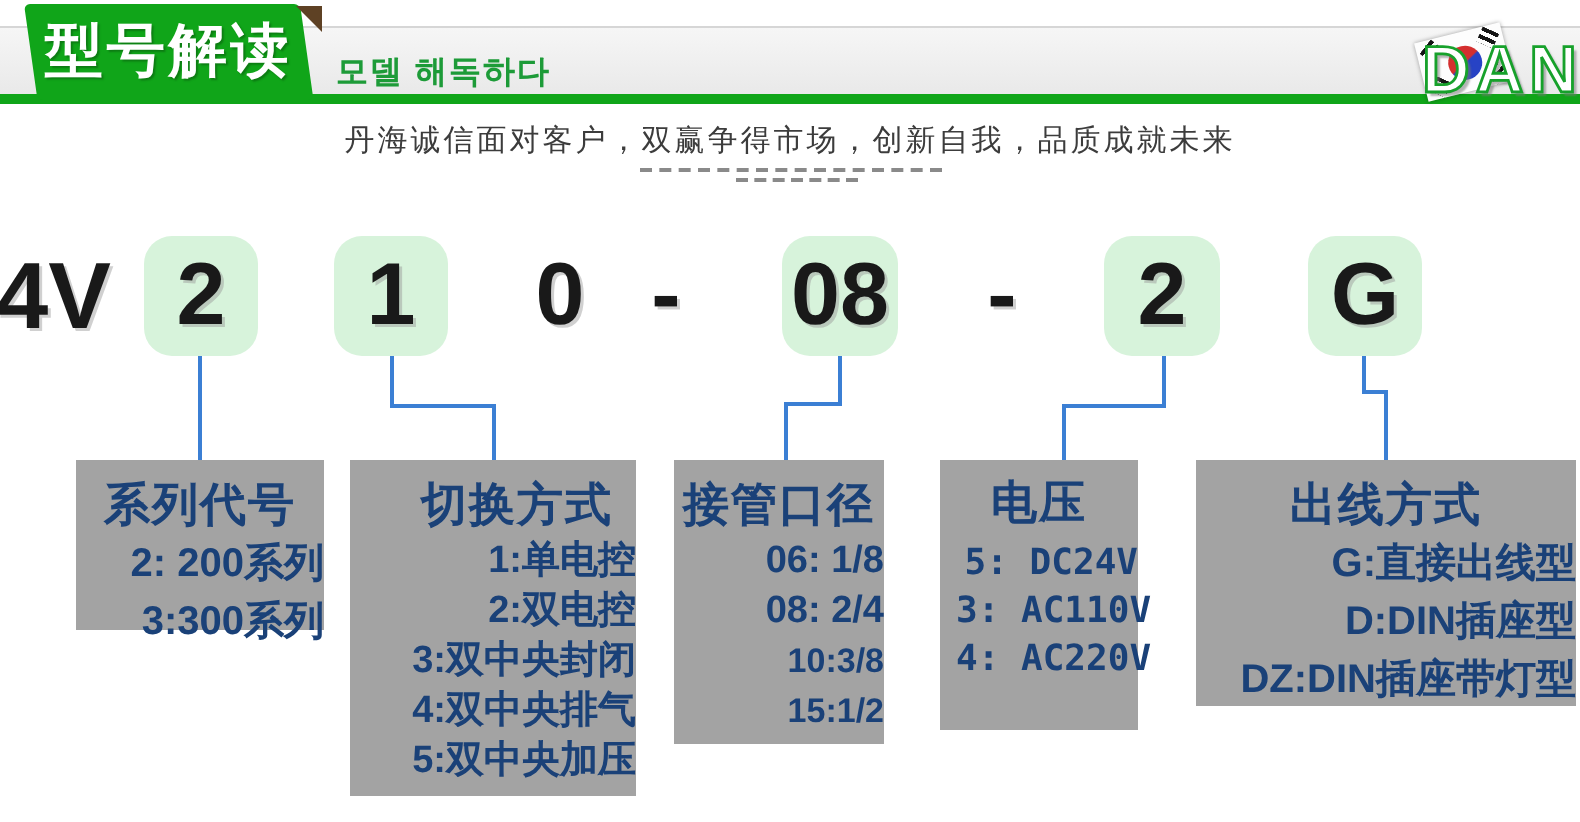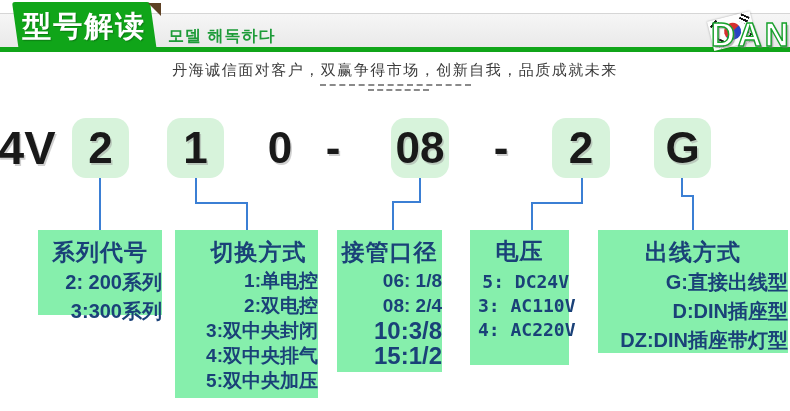--- a/index.html
+++ b/index.html
@@ -59,32 +59,32 @@
   .seg-0   { left:258px; width:44px; }
   .seg-d1  { left:315px; width:36px; }
   .seg-b3  { left:391px; width:58px; }
   .seg-d2  { left:483px; width:36px; }
   .seg-b4  { left:552px; width:58px; }
   .seg-b5  { left:654px; width:57px; }
 
   .connectors { position:absolute; left:0; top:0; width:790px; height:411px; pointer-events:none; }
 
   
-  .sec { position:absolute; top:230px; background:#86efac; color:#1a4178; }
+  .sec { position:absolute; top:230px; background:#a3a3a3; color:#1a4178; }
   .sec .sec-title { text-align:center; font-size:23px; font-weight:bold; padding-top:7px;
     letter-spacing:1px; }
   .sec .item { font-size:19px; font-weight:bold; line-height:25px; padding-left:6px;
     white-space:nowrap;text-align:right; }
   .sec1 { left:38px;  width:124px; height:85px; }
   .sec1 .item { font-size:20px; line-height:29px; padding-left:8px; }
   .sec2 { left:175px; width:143px; height:168px;padding-left:24px; }
   .sec2 .item { line-height:25px; }
   .sec3 { left:337px; width:105px; height:142px; }
   .sec3 .item { padding-left:20px; }
-  .sec3 .item:nth-child(n+4) { font-size:24px;padding-left:20px; }
+  .sec3 .item:nth-child(n+4) { font-size:17px;padding-left:20px; }
   .sec4 { left:470px; width:99px; height:135px; }
   .sec4 .item { font-family:"DejaVu Sans Mono","Liberation Mono",monospace;
     font-size:18px; line-height:24px; padding-left:8px; }
   .sec5 { left:598px; width:190px; height:123px; }
   .sec5 .item { font-size:20px; line-height:29px; padding-left:4px; }
   .sec .sec-title.mt { padding-top:6px; padding-bottom:3px; }
 </style>
 </head>
 <body>
 

